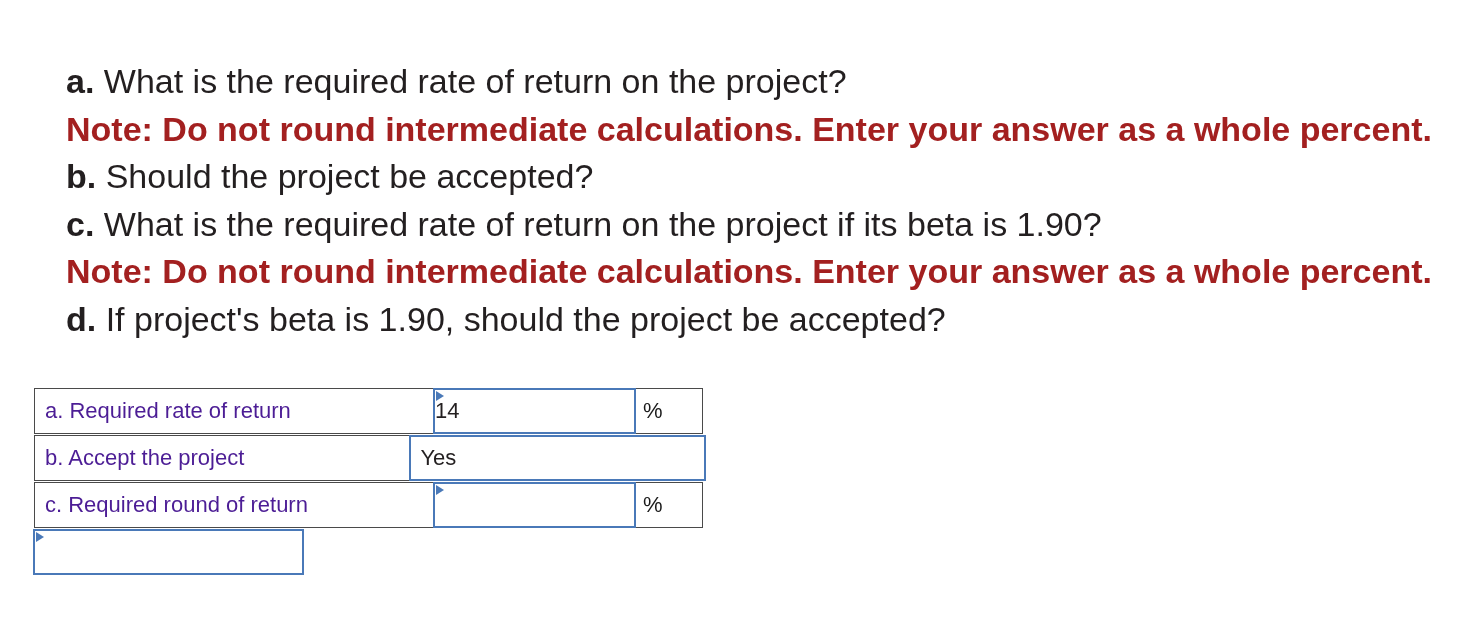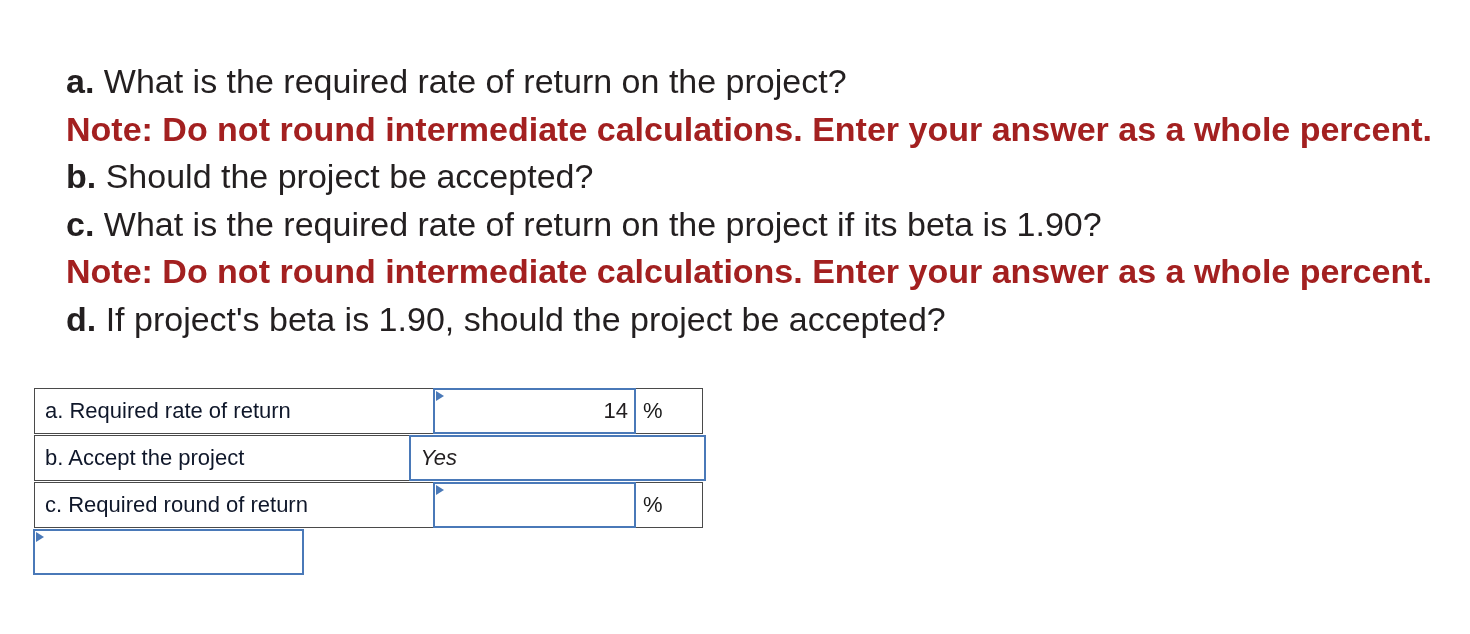--- a/index.html
+++ b/index.html
@@ -73,21 +73,21 @@
     margin-top: 1px;
   }
   .cell-label {
     width: 400px;
     border: 1px solid #4a4a4a;
     box-sizing: border-box;
     display: flex;
     align-items: center;
     padding-left: 10px;
     font-size: 22px;
-    color: #0f172a;
+    color: #4c1d95;
     background: #fff;
   }
   .cell-input {
     box-sizing: border-box;
     border: 2px solid #4a79b8;
     background: #fff;
     position: relative;
     display: flex;
     align-items: center;
     font-size: 22px;
@@ -138,31 +138,31 @@
       <span class="q-label">d.</span>
       <span>If project's beta is 1.90, should the project be accepted?</span>
     </div>
 
   </div>
 
   <div class="grid">
 
     <div class="grid-row">
       <div class="cell-label">a. Required rate of return</div>
-      <div class="cell-input w200" style="justify-content:flex-end; padding-right:6px;">
+      <div class="cell-input w200" style="padding-right:6px;">
         <span class="corner"></span>
         <span>14</span>
         <span class="caret"></span>
       </div>
       <div class="cell-unit">%</div>
     </div>
 
     <div class="grid-row">
       <div class="cell-label">b. Accept the project</div>
-      <div class="cell-input w268" style="width:315px; justify-content:flex-start; padding-left:9px;font-style:italic;">
+      <div class="cell-input w268" style="width:315px; justify-content:flex-start; padding-left:9px;">
         <span class="caret-left"></span>
         <span>Yes</span>
       </div>
     </div>
 
     <div class="grid-row">
       <div class="cell-label">c. Required round of return</div>
       <div class="cell-input w200" style="justify-content:flex-end; padding-right:6px;">
         <span class="corner"></span>
         <span></span>

